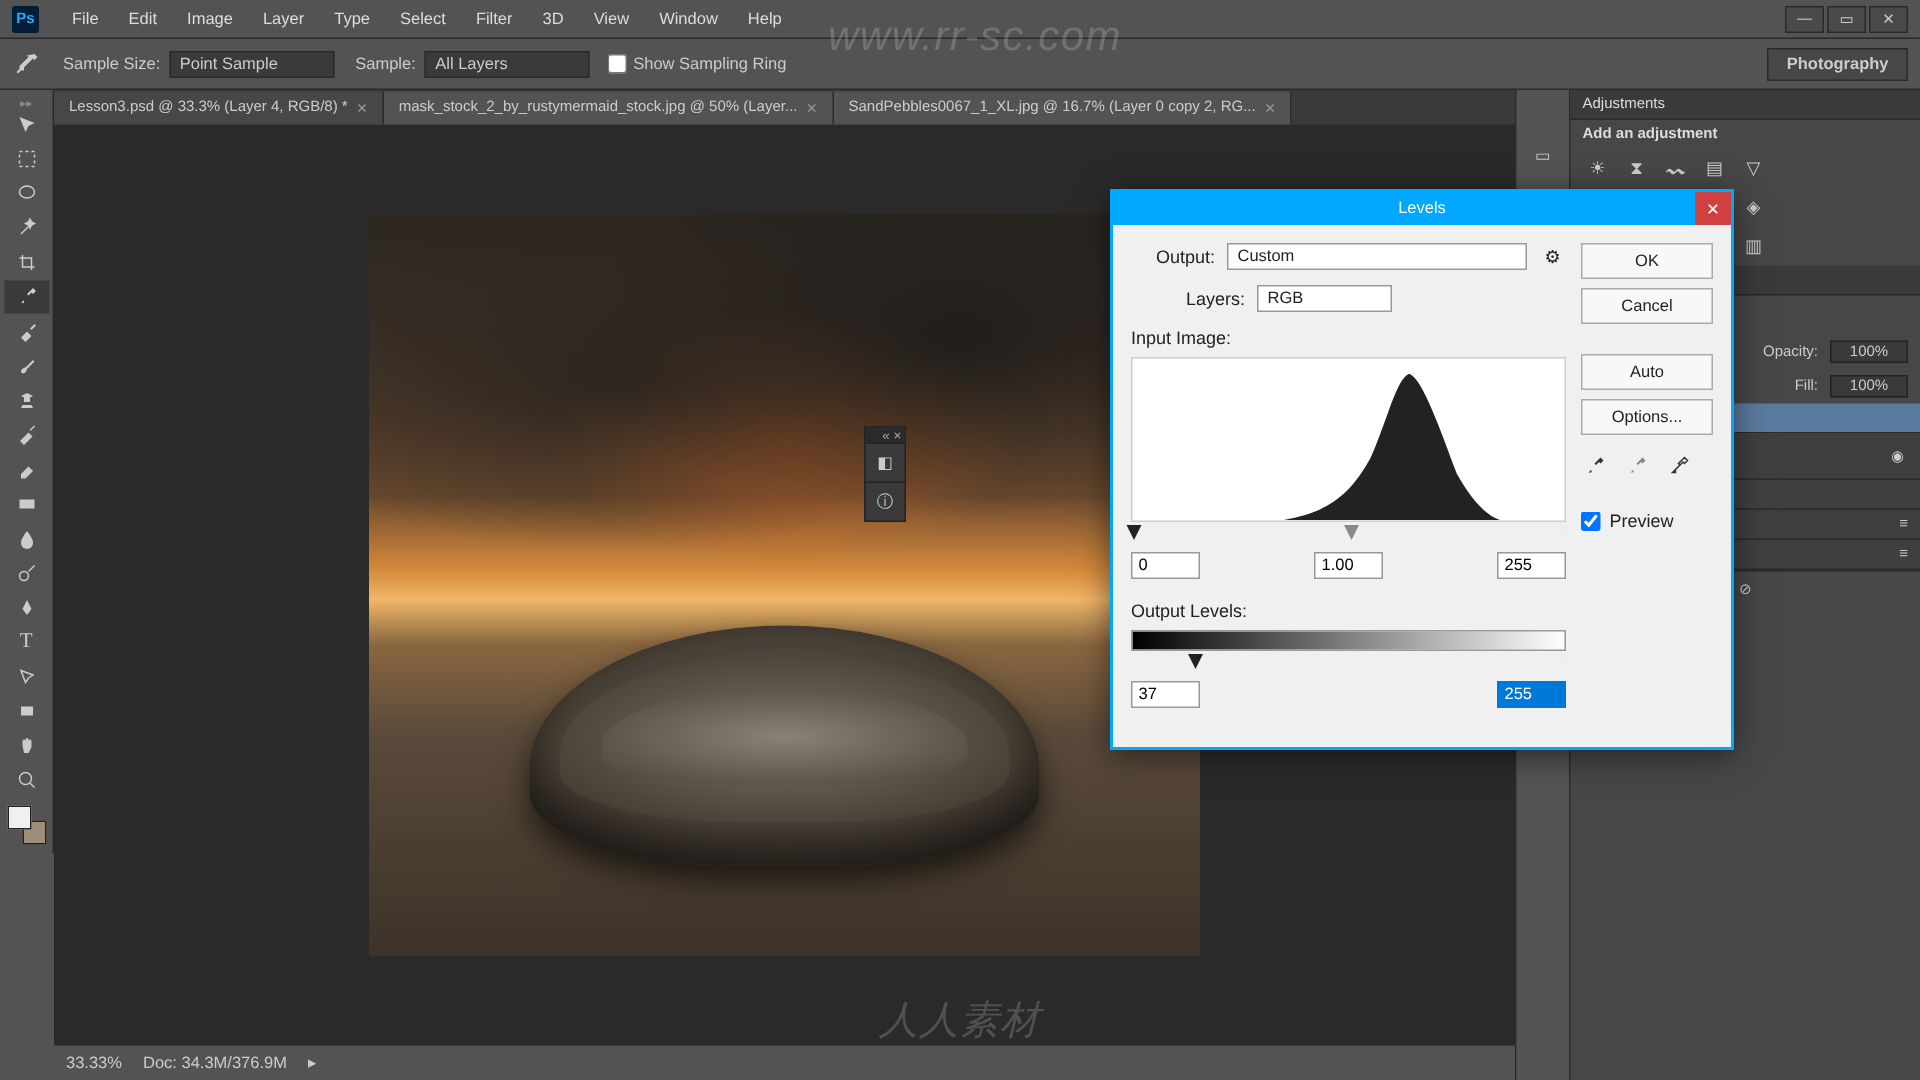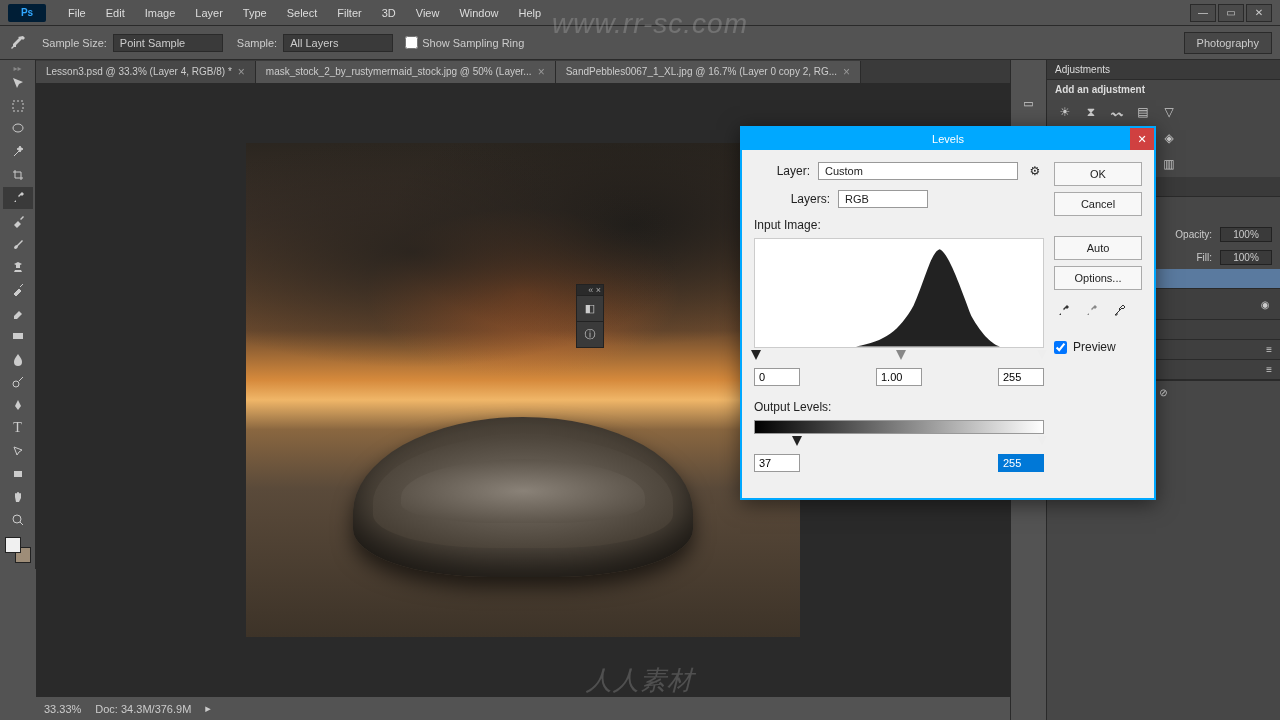--- a/index.html
+++ b/index.html
@@ -1,31 +1,31 @@
 <!DOCTYPE html>
 <html><head>
 <meta charset="utf-8">
 <style>
 * { margin: 0; padding: 0; box-sizing: border-box; font-family: "Segoe UI", Tahoma, sans-serif; }
 body { background: #535353; width: 1280px; height: 720px; overflow: hidden; color: #ccc; font-size: 11px; position: relative; }
 
 
 .menubar { height: 26px; background: #535353; display: flex; align-items: center; padding: 0 8px; border-bottom: 1px solid #2a2a2a; }
-.ps-logo { width: 38px; height: 18px; background: #001e36; color: #31a8ff; font-weight: bold; font-size: 10px; display: flex; align-items: center; justify-content: center; border-radius: 2px; margin-right: 12px; }
+.ps-logo { width: 18px; height: 18px; background: #001e36; color: #31a8ff; font-weight: bold; font-size: 10px; display: flex; align-items: center; justify-content: center; border-radius: 2px; margin-right: 12px; }
 .menu-item { padding: 4px 10px; color: #ddd; cursor: pointer; }
 .window-controls { margin-left: auto; display: flex; gap: 2px; }
 .win-btn { width: 26px; height: 18px; background: #4a4a4a; border: 1px solid #2a2a2a; display: flex; align-items: center; justify-content: center; color: #ccc; font-size: 10px; }
 
 
 .optionsbar { height: 34px; background: #535353; display: flex; align-items: center; padding: 0 8px; border-bottom: 1px solid #2a2a2a; }
 .tool-icon-small { width: 20px; height: 20px; display: flex; align-items: center; justify-content: center; margin-right: 8px; }
 .opt-label { margin: 0 6px; color: #ccc; }
 .opt-select { background: #3a3a3a; border: 1px solid #2a2a2a; color: #ccc; padding: 2px 20px 2px 6px; font-size: 11px; min-width: 110px; }
 .opt-check { margin-left: 12px; display: flex; align-items: center; gap: 4px; }
-.workspace-label { margin-left: auto; padding: 4px 12px; background: #474747; border: 1px solid #2a2a2a; }
+.workspace-label { margin-left: auto; padding: 4px 12px; background: #474747; border: 1px solid #2a2a2a; font-weight: bold; }
 
 
 .toolbar { position: absolute; left: 0; top: 60px; width: 36px; background: #535353; border-right: 1px solid #2a2a2a; padding-top: 4px; }
 .toolbar .vgrip { height: 8px; display:flex; align-items:center; justify-content:center; color:#888; font-size:8px;}
 .tool-btn { width: 30px; height: 22px; margin: 0 auto 1px; display: flex; align-items: center; justify-content: center; color: #ccc; position: relative; }
 .tool-btn.active { background: #3a3a3a; }
 .swatches { margin: 6px auto; width: 26px; height: 26px; position: relative; }
 .swatch-fg { position: absolute; top: 0; left: 0; width: 16px; height: 16px; background: #f0f0f0; border: 1px solid #222; }
 .swatch-bg { position: absolute; bottom: 0; right: 0; width: 16px; height: 16px; background: #9e8d78; border: 1px solid #222; }
 
@@ -352,21 +352,21 @@
 </div>
 
 <div class="dialog">
   <div class="dialog-title">
     <span>Levels</span>
     <div class="dialog-close">✕</div>
   </div>
   <div class="dialog-body">
     <div class="dialog-left">
       <div class="dlg-row">
-        <span class="dlg-label">Layer:</span>
+        <span class="dlg-label">Output:</span>
         <div class="dlg-select">Custom</div>
         <div class="dlg-gear">⚙</div>
       </div>
       <div class="dlg-row" style="margin-left:20px">
         <span class="dlg-label">Layers:</span>
         <div class="dlg-select" style="flex:0 0 90px">RGB</div>
       </div>
       <div class="section-label">Input Image:</div>
       <div class="histogram">
         <svg class="histo-curve" viewBox="0 0 100 100" preserveAspectRatio="none">

